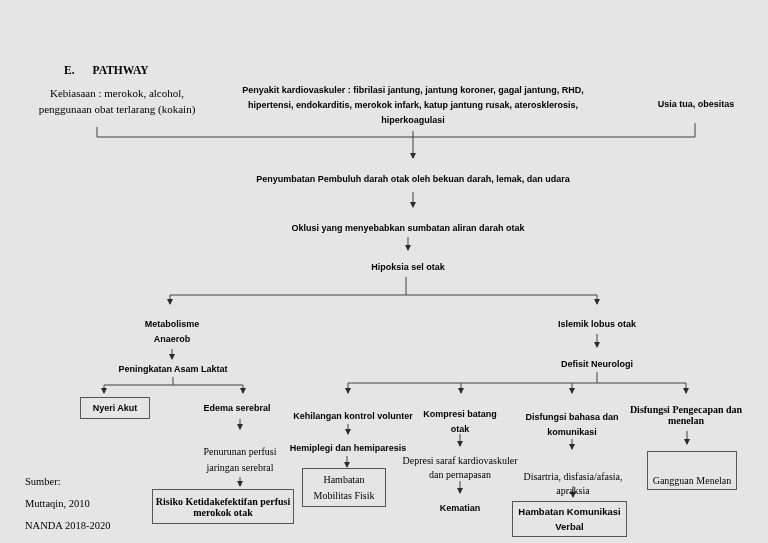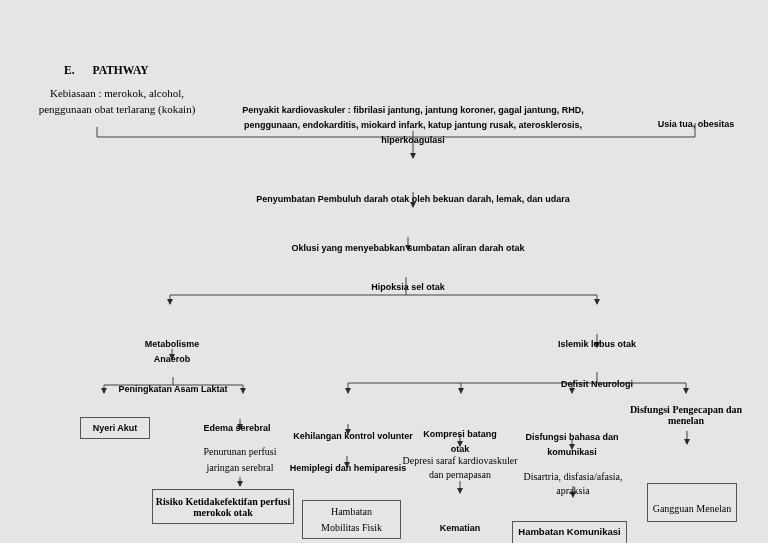--- a/index.html
+++ b/index.html
@@ -1,26 +1,26 @@
 <!DOCTYPE html>
 <html><head>
 <meta charset="utf-8">
 <style>
   html,body{margin:0;padding:0;background:#fff;}
   .page{position:relative;width:768px;height:543px;background:#e5e5e5;overflow:hidden;color:#000;}
   .node{position:absolute;text-align:center;transform:translateX(-50%);white-space:nowrap;}
-  .sans{font-family:"Liberation Sans",sans-serif;font-weight:bold;font-size:9px;line-height:15px;margin-top:20px;}
+  .sans{font-family:"Liberation Sans",sans-serif;font-weight:bold;font-size:9px;line-height:15px;}
   .serif{font-family:"Liberation Serif",serif;font-size:10px;line-height:16px;}
   .serif-sm{font-family:"Liberation Serif",serif;font-weight:bold;font-size:10px;line-height:11px;}
   .kebiasaan{font-family:"Liberation Serif",serif;font-size:11px;line-height:16px;}
   .heading{position:absolute;left:64px;top:64px;font-family:"Liberation Serif",serif;font-weight:bold;font-size:11.5px;}
   .heading .tab{display:inline-block;width:18px;}
   .box{position:absolute;border:1px solid #555;box-sizing:border-box;text-align:center;
        display:flex;flex-direction:column;justify-content:center;}
-  .box.topalign{justify-content:center;padding-top:12px;margin-top:32px;}
+  .box.topalign{justify-content:flex-end;padding-top:12px;}
   .svglayer{position:absolute;left:0;top:0;width:768px;height:543px;}
   .source{position:absolute;left:25px;top:471px;font-family:"Liberation Serif",serif;font-size:10.5px;line-height:22px;}
 </style>
 </head>
 <body>
 
 <div class="page">
 
   <svg class="svglayer" viewBox="0 0 768 543" xmlns="http://www.w3.org/2000/svg">
     <defs>
@@ -74,21 +74,21 @@
     <span>E.</span><span class="tab"></span><span>PATHWAY</span>
   </div>
 
   <div class="node kebiasaan" style="left:117px;top:85px">
     <div>Kebiasaan : merokok, alcohol,</div>
     <div>penggunaan obat terlarang (kokain)</div>
   </div>
 
   <div class="node sans" style="left:413px;top:83px">
     <div>Penyakit kardiovaskuler : fibrilasi jantung, jantung koroner, gagal jantung, RHD,</div>
-    <div>penggunaan, endokarditis, miokard infark, katup jantung rusak, aterosklerosis,</div>
+    <div>hipertensi, endokarditis, merokok infark, katup jantung rusak, aterosklerosis,</div>
     <div>hiperkoagulasi</div>
   </div>
 
   <div class="node sans" style="left:696px;top:97px">Usia tua, obesitas</div>
 
   <div class="node sans" style="left:413px;top:172px">Penyumbatan Pembuluh darah otak oleh bekuan darah, lemak, dan udara</div>
   <div class="node sans" style="left:408px;top:221px">Oklusi yang menyebabkan sumbatan aliran darah otak</div>
   <div class="node sans" style="left:408px;top:260px">Hipoksia sel otak</div>
 
   <div class="node sans" style="left:172px;top:317px">
@@ -111,21 +111,21 @@
   <div class="box serif-sm" style="left:152px;top:489px;width:142px;height:35px">
     <div>Risiko Ketidakefektifan perfusi</div>
     <div>merokok otak</div>
   </div>
 
   <div class="node sans" style="left:597px;top:317px">Islemik lobus otak</div>
   <div class="node sans" style="left:597px;top:357px">Defisit Neurologi</div>
 
   <div class="node sans" style="left:353px;top:409px">Kehilangan kontrol volunter</div>
   <div class="node sans" style="left:348px;top:441px">Hemiplegi dan hemiparesis</div>
-  <div class="box serif" style="left:302px;top:500px;width:99px;height:39px">
+  <div class="box serif" style="left:302px;top:468px;width:84px;height:39px">
     <div>Hambatan</div>
     <div>Mobilitas Fisik</div>
   </div>
 
   <div class="node sans" style="left:460px;top:407px">
     <div>Kompresi batang</div>
     <div>otak</div>
   </div>
   <div class="node serif" style="left:460px;top:454px;line-height:14px">
     <div>Depresi saraf kardiovaskuler</div>
@@ -147,14 +147,19 @@
   </div>
 
   <div class="node serif-sm" style="left:686px;top:404px">
     <div>Disfungsi Pengecapan dan</div>
     <div>menelan</div>
   </div>
   <div class="box serif topalign" style="left:647px;top:451px;width:90px;height:39px">
     <div>Gangguan Menelan</div>
   </div>
 
+  <div class="source">
+    <div>Sumber:</div>
+    <div>Muttaqin, 2010</div>
+    <div>NANDA 2018-2020</div>
+  </div>
 
 </div>
 
 </body></html>

